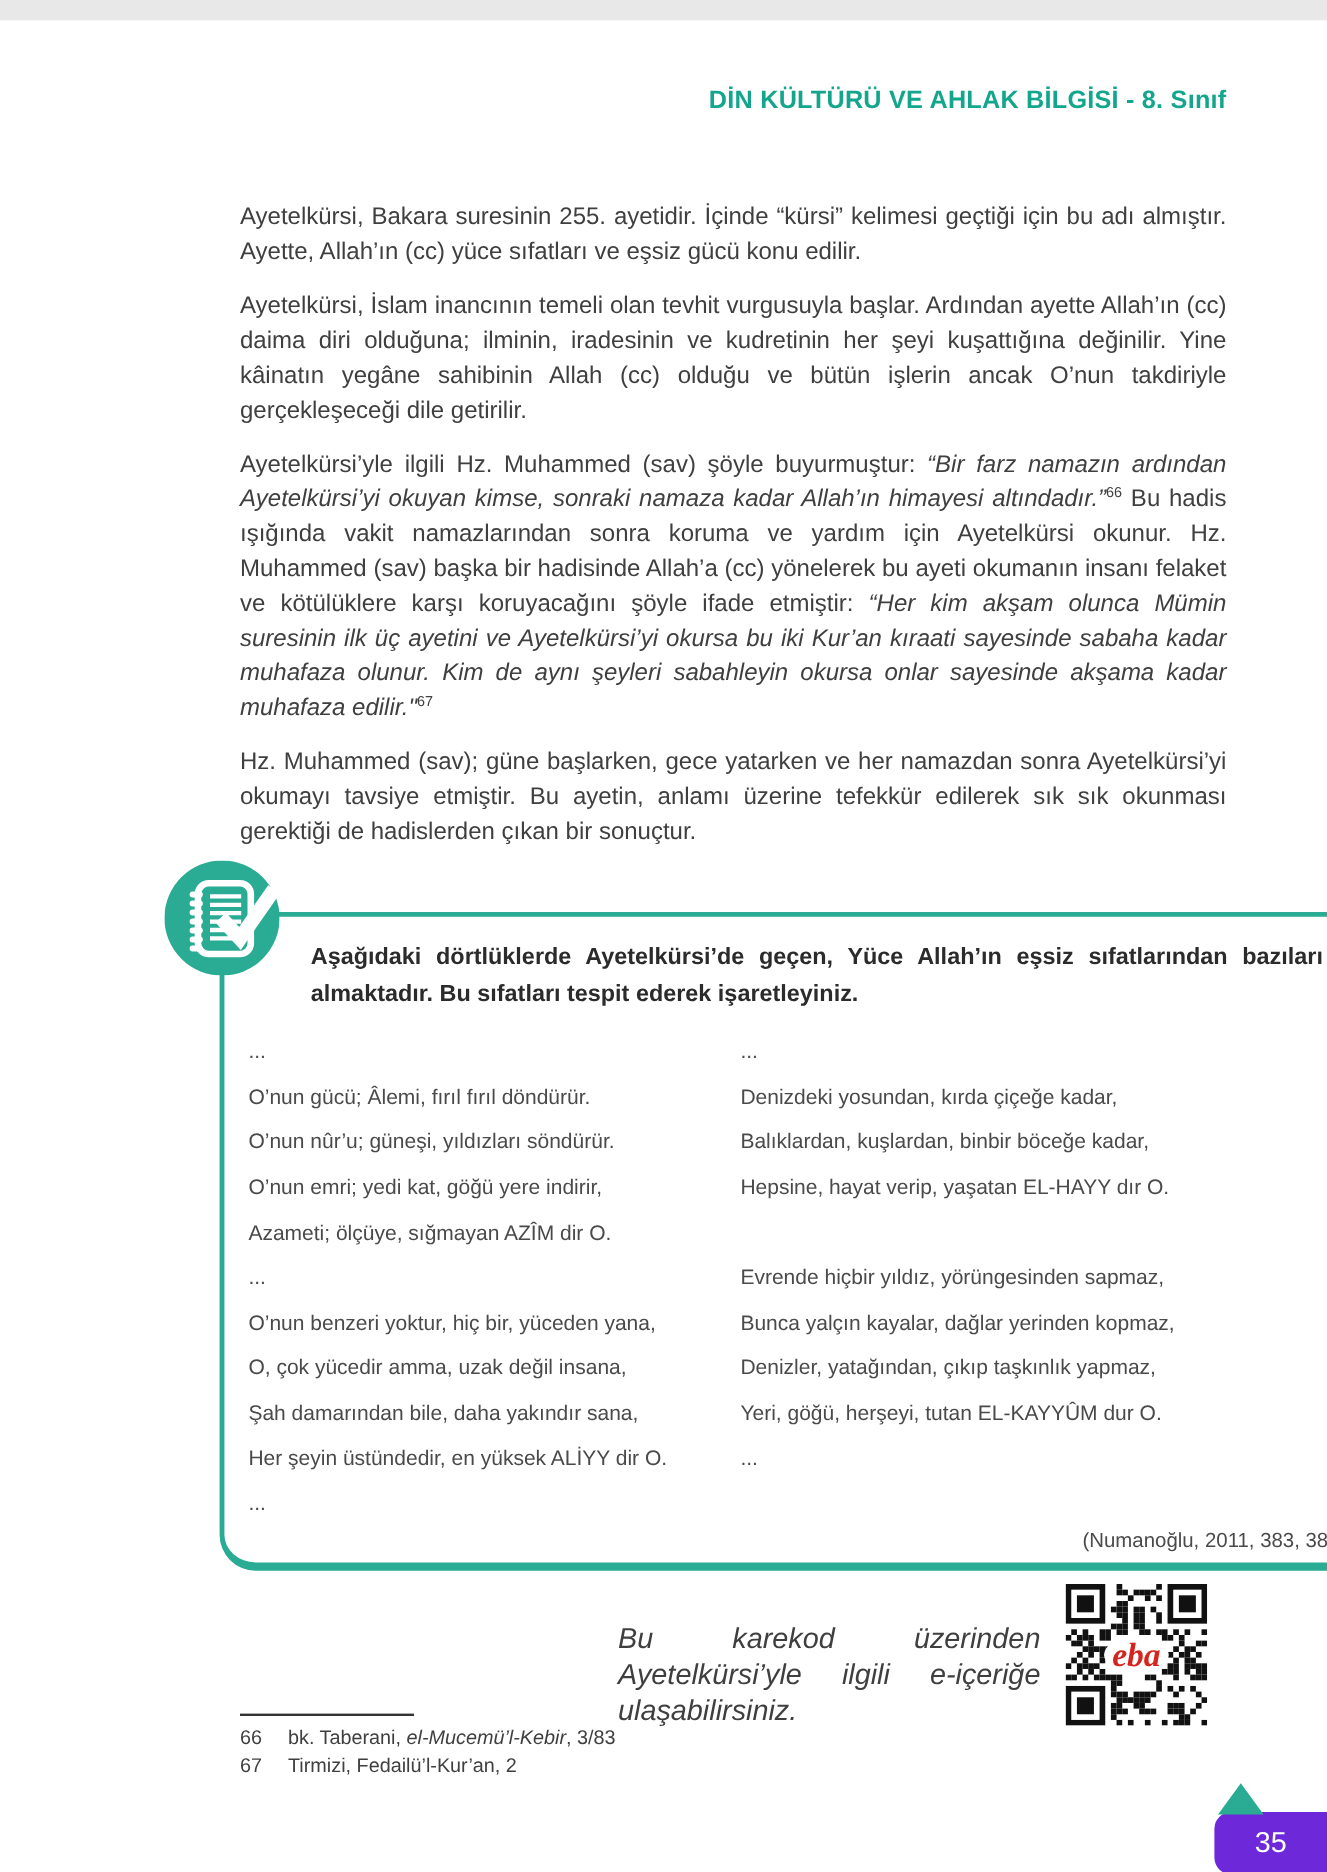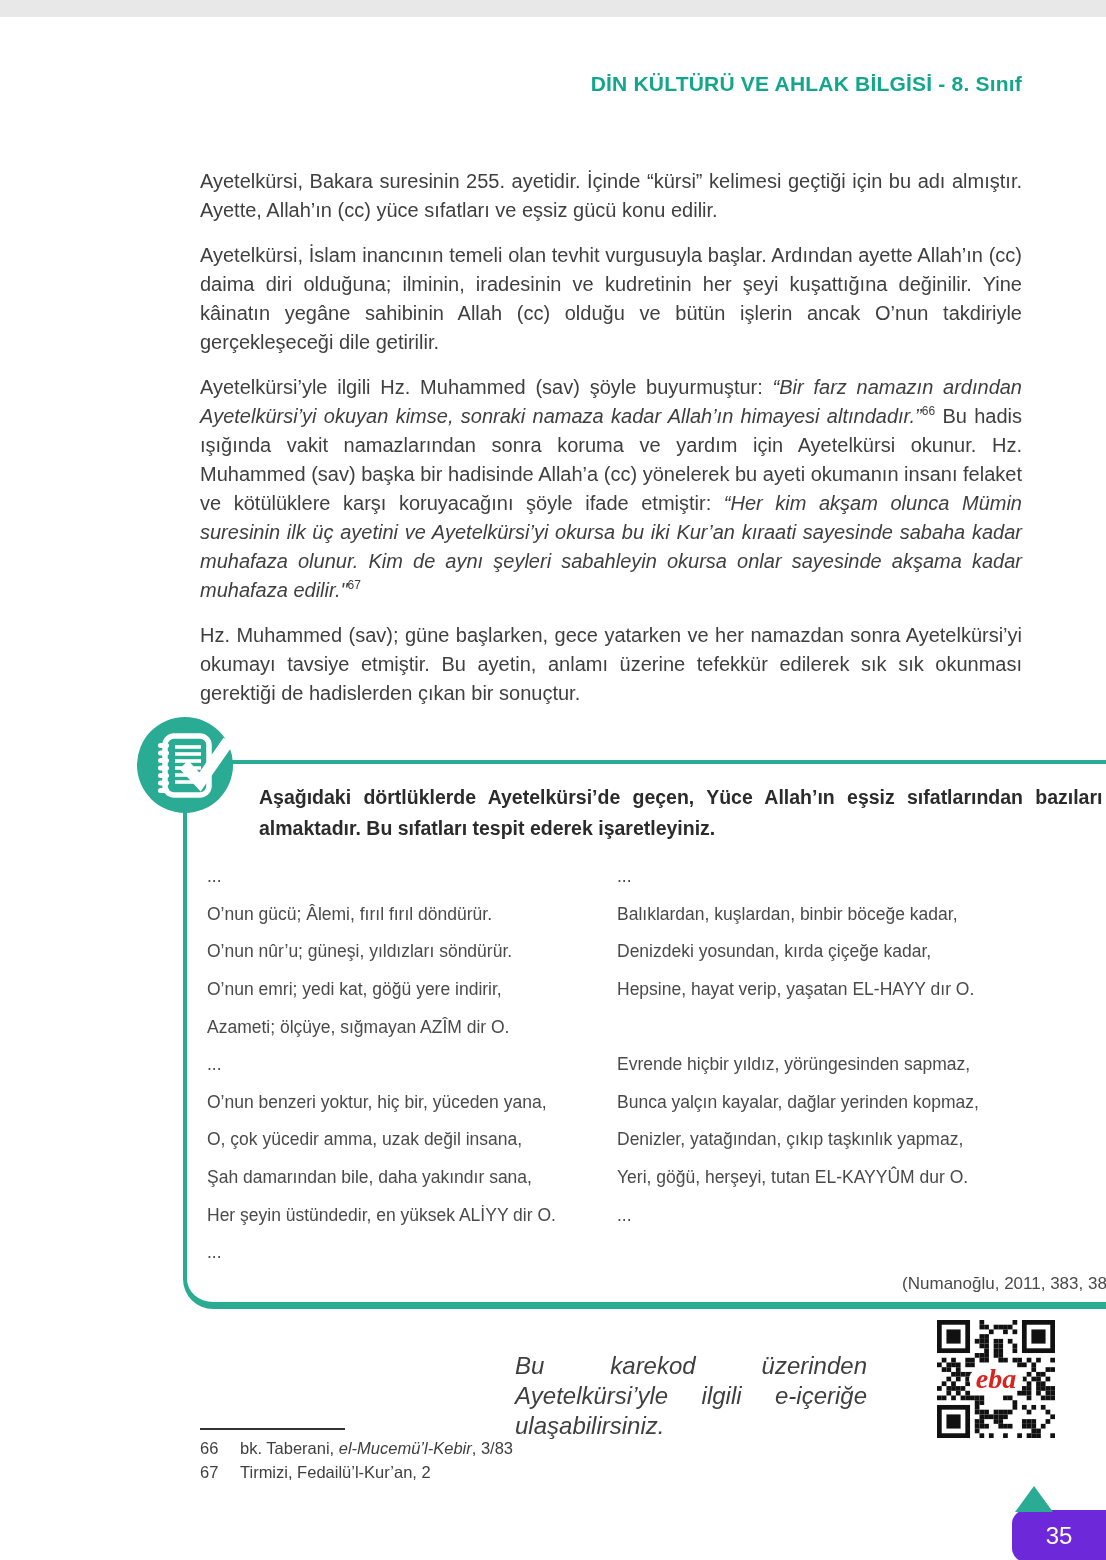--- a/index.html
+++ b/index.html
@@ -44,21 +44,21 @@
   }
   .citation {
     position:absolute; right:16px; bottom:8px; font-size:17px; color:#4a4a4a;
   }
 
   
   .qr-caption {
     position:absolute; left:515px; top:1334px; width:352px;
     font-size:24px; line-height:30px; font-style:italic; text-align:justify;
   }
-  .qr-code { position:absolute; left:937px; top:1303px; width:118px; height:118px;text-align:right; }
+  .qr-code { position:absolute; left:888px; top:1303px; width:118px; height:118px;text-align:right; }
 
   
   .fn-rule { position:absolute; left:200px; top:1411px; width:145px; height:2px; background:#333; }
   .footnotes { position:absolute; left:200px; top:1419px; font-size:16.5px; line-height:24px; color:#3f3f3f; }
   .fn-num { display:inline-block; min-width:40px; }
   .fn-italic { font-style:italic; }
 
   
   .page-tab {
     position:absolute; right:0; bottom:15px; width:94px; height:52px;
@@ -120,22 +120,22 @@
             <div class="poem-line">Azameti; ölçüye, sığmayan AZÎM dir O.</div>
             <div class="poem-line">...</div>
             <div class="poem-line">O’nun benzeri yoktur, hiç bir, yüceden yana,</div>
             <div class="poem-line">O, çok yücedir amma, uzak değil insana,</div>
             <div class="poem-line">Şah damarından bile, daha yakındır sana,</div>
             <div class="poem-line">Her şeyin üstündedir, en yüksek ALİYY dir O.</div>
             <div class="poem-line">...</div>
           </div>
         <div class="poem-col">
             <div class="poem-line">...</div>
+            <div class="poem-line">Denizdeki yosundan, kırda çiçeğe kadar,</div>
             <div class="poem-line">Balıklardan, kuşlardan, binbir böceğe kadar,</div>
-            <div class="poem-line">Denizdeki yosundan, kırda çiçeğe kadar,</div>
             <div class="poem-line">Hepsine, hayat verip, yaşatan EL-HAYY dır O.</div>
             <div class="poem-line"></div>
             <div class="poem-line">Evrende hiçbir yıldız, yörüngesinden sapmaz,</div>
             <div class="poem-line">Bunca yalçın kayalar, dağlar yerinden kopmaz,</div>
             <div class="poem-line">Denizler, yatağından, çıkıp taşkınlık yapmaz,</div>
             <div class="poem-line">Yeri, göğü, herşeyi, tutan EL-KAYYÛM dur O.</div>
             <div class="poem-line">...</div>
           </div>
       </div>
       <div class="citation">(Numanoğlu, 2011, 383, 388-389)</div>

